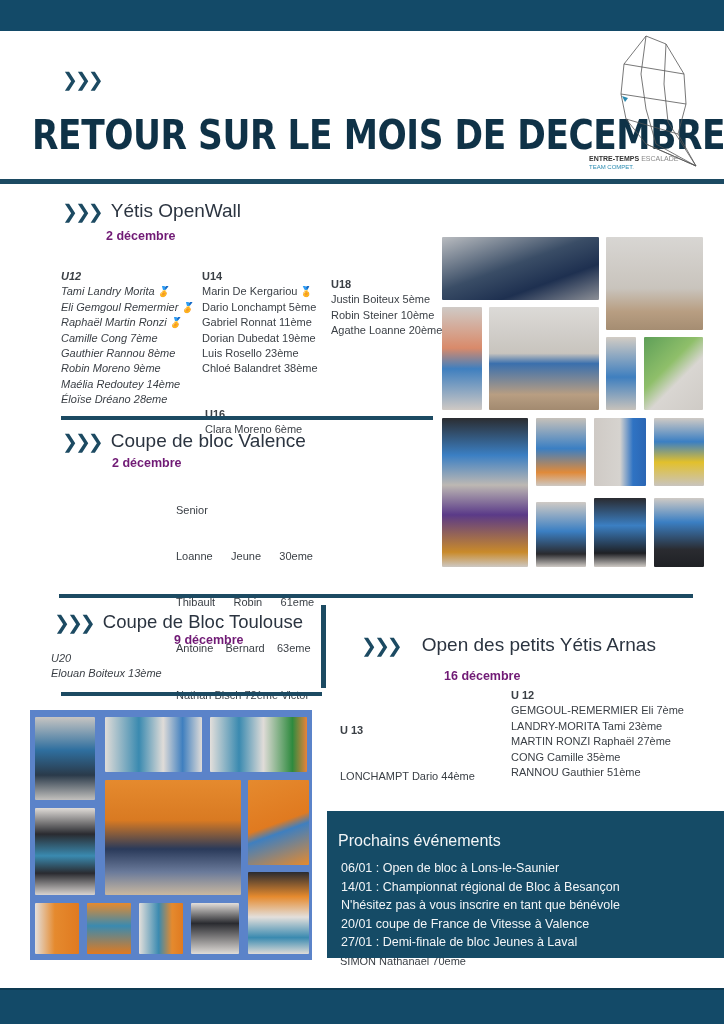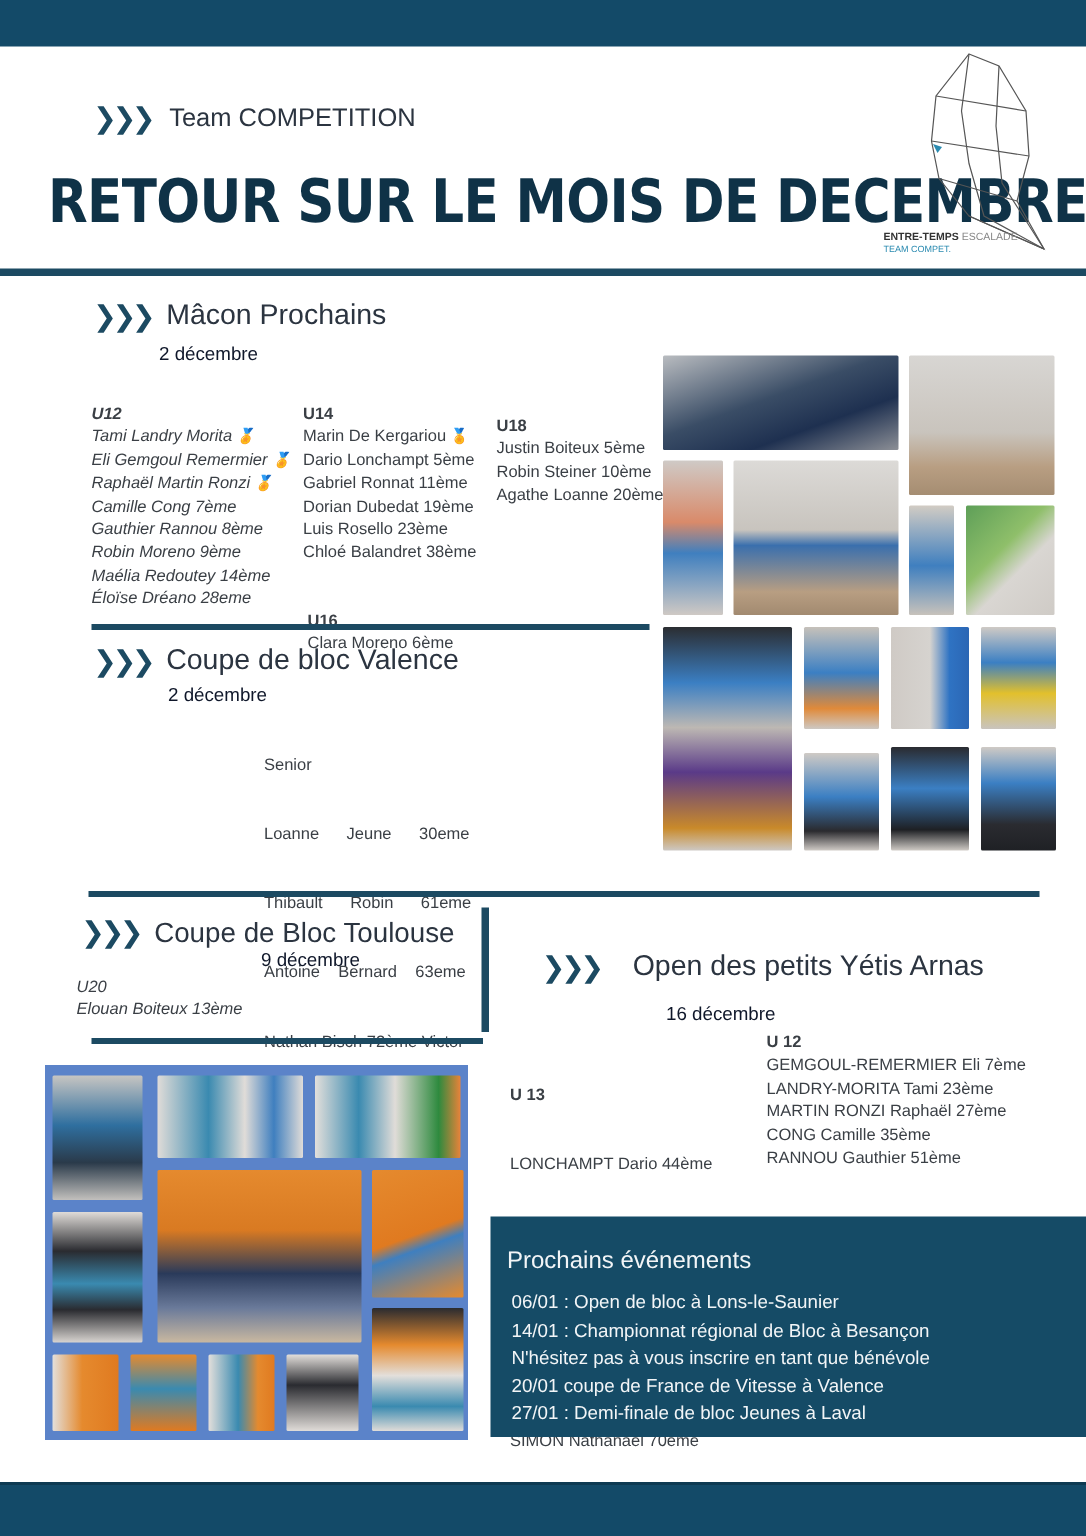--- a/index.html
+++ b/index.html
@@ -20,40 +20,39 @@
     letter-spacing: -0.5px; white-space: nowrap;
   }
   .logo { left: 586px; top: 34px; width: 120px; height: 140px; }
   .logo-text1 { left: 589px; top: 155px; font-size: 7px; color: #333; white-space: nowrap; }
   .logo-text1 b { font-weight: bold; }
   .logo-text1 span.light { color: #888; }
   .logo-text2 { left: 589px; top: 164px; font-size: 6px; color: #2a8ab0; }
 
   .sec-title { display: flex; align-items: center; gap: 10px; font-size: 19px; color: #2b3440; white-space: nowrap; }
   .sec-title .chev { font-size: 19px; }
-  .date { font-size: 12.5px; color: #0f172a; }
+  .date { font-size: 12.5px; color: #701a75; font-weight: bold; }
   .list { font-size: 11px; line-height: 15.4px; color: #3a3f45; white-space: nowrap; }
   .list .hdr { font-weight: bold; color: #3a3f45; }
   .medal { display: inline-block; font-size: 10px; margin-left: 3px; }
   .gold { color: #d3a03a; } .silver { color: #5fa3c9; } .bronze { color: #c06a30; }
 
   .photo { position: absolute; border-radius: 1px; overflow: hidden; }
   .collage-bg { left: 30px; top: 710px; width: 282px; height: 250px; background: #5b83c9; }
   .events-box { left: 327px; top: 811px; width: 463px; height: 147px; background: #154b66; color: #f2f5f7; }
   .events-title { position: absolute; left: 11px; top: 21px; font-size: 16px; }
   .events-list { position: absolute; left: 14px; top: 48px; font-size: 12.5px; line-height: 18.6px; white-space: nowrap; }
 </style>
 </head>
 <body>
 
 <div class="abs band-top"></div>
 
 <div class="abs sub-title">
   <span class="chev">❯❯❯</span>
-  <span>Team COMPETITION</span>
 </div>
 <div class="abs main-title">RETOUR SUR LE MOIS DE DECEMBRE</div>
 
 <svg class="abs logo" viewBox="0 0 120 140">
   <g fill="none" stroke="#555" stroke-width="0.8">
     <path d="M60 2 L80 10 L98 40 L100 70 L92 100 L110 132 L60 110 L40 85 L35 60 L38 30 Z"></path>
     <path d="M60 2 L55 40 L60 75 L70 110 L110 132"></path>
     <path d="M80 10 L78 50 L82 88 L110 132"></path>
     <path d="M38 30 L98 40"></path>
     <path d="M35 60 L100 70"></path>
@@ -65,21 +64,21 @@
 <div class="abs logo-text1">
   <b>ENTRE-TEMPS</b>
   <span class="light">ESCALADE</span>
 </div>
 <div class="abs logo-text2">TEAM COMPET.</div>
 
 <div class="abs rule" style="left:0;top:179px;width:724px;height:5px;"></div>
 
 <div class="abs sec-title" style="left:62px;top:200px;">
   <span class="chev">❯❯❯</span>
-  <span>Mâcon Prochains</span>
+  <span>Yétis OpenWall</span>
 </div>
 <div class="abs date" style="left:106px;top:229px;">2 décembre</div>
 
 <div class="abs list" style="left:61px;top:269px;font-style:italic;">
   <div class="hdr">U12</div>
   <div><span>Tami Landry Morita</span><span class="medal gold">🏅</span></div>
   <div><span>Eli Gemgoul Remermier</span><span class="medal silver">🏅</span></div>
   <div><span>Raphaël Martin Ronzi</span><span class="medal bronze">🏅</span></div>
   <div>Camille Cong 7ème</div>
   <div>Gauthier Rannou 8ème</div>

